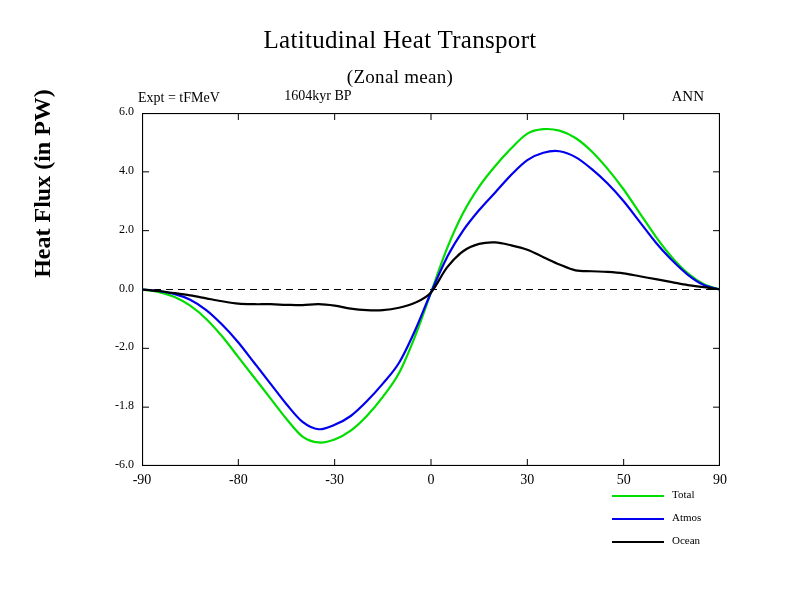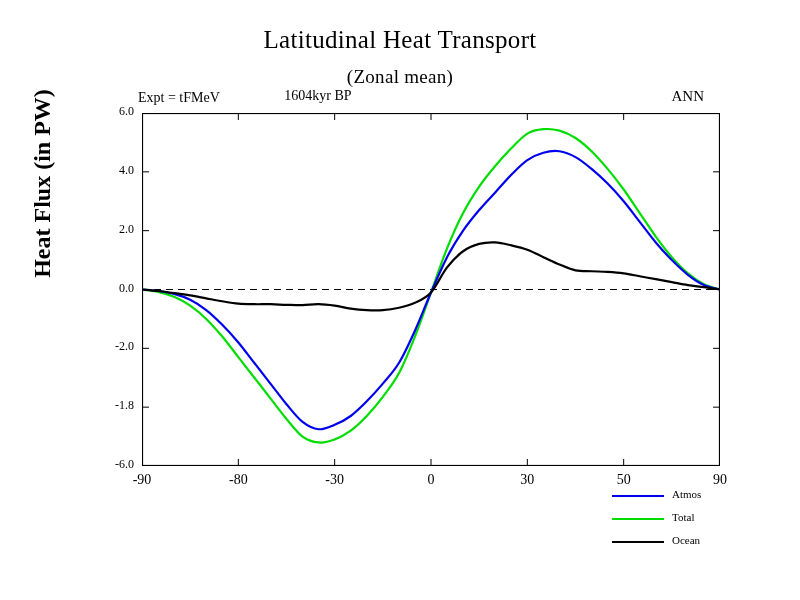--- a/index.html
+++ b/index.html
@@ -187,26 +187,26 @@
       <div class="tick-label-x" style="left: 213.333px; top: 472px;">-80</div>
       <div class="tick-label-x" style="left: 309.667px; top: 472px;">-30</div>
       <div class="tick-label-x" style="left: 406px; top: 472px;">0</div>
       <div class="tick-label-x" style="left: 502.333px; top: 472px;">30</div>
       <div class="tick-label-x" style="left: 598.667px; top: 472px;">50</div>
       <div class="tick-label-x" style="left: 695px; top: 472px;">90</div>
     </div>
 
   <div id="legend">
       <div class="legend-row">
+        <div class="legend-swatch" style="background: rgb(0, 221, 0);"></div>
+        <div class="legend-text">Total</div>
+      </div>
+      <div class="legend-row">
         <div class="legend-swatch" style="background: rgb(0, 0, 238);"></div>
         <div class="legend-text">Atmos</div>
-      </div>
-      <div class="legend-row">
-        <div class="legend-swatch" style="background: rgb(0, 221, 0);"></div>
-        <div class="legend-text">Total</div>
       </div>
       <div class="legend-row">
         <div class="legend-swatch" style="background: rgb(0, 0, 0);"></div>
         <div class="legend-text">Ocean</div>
       </div>
     </div>
 
 </div>
 
 </body></html>

